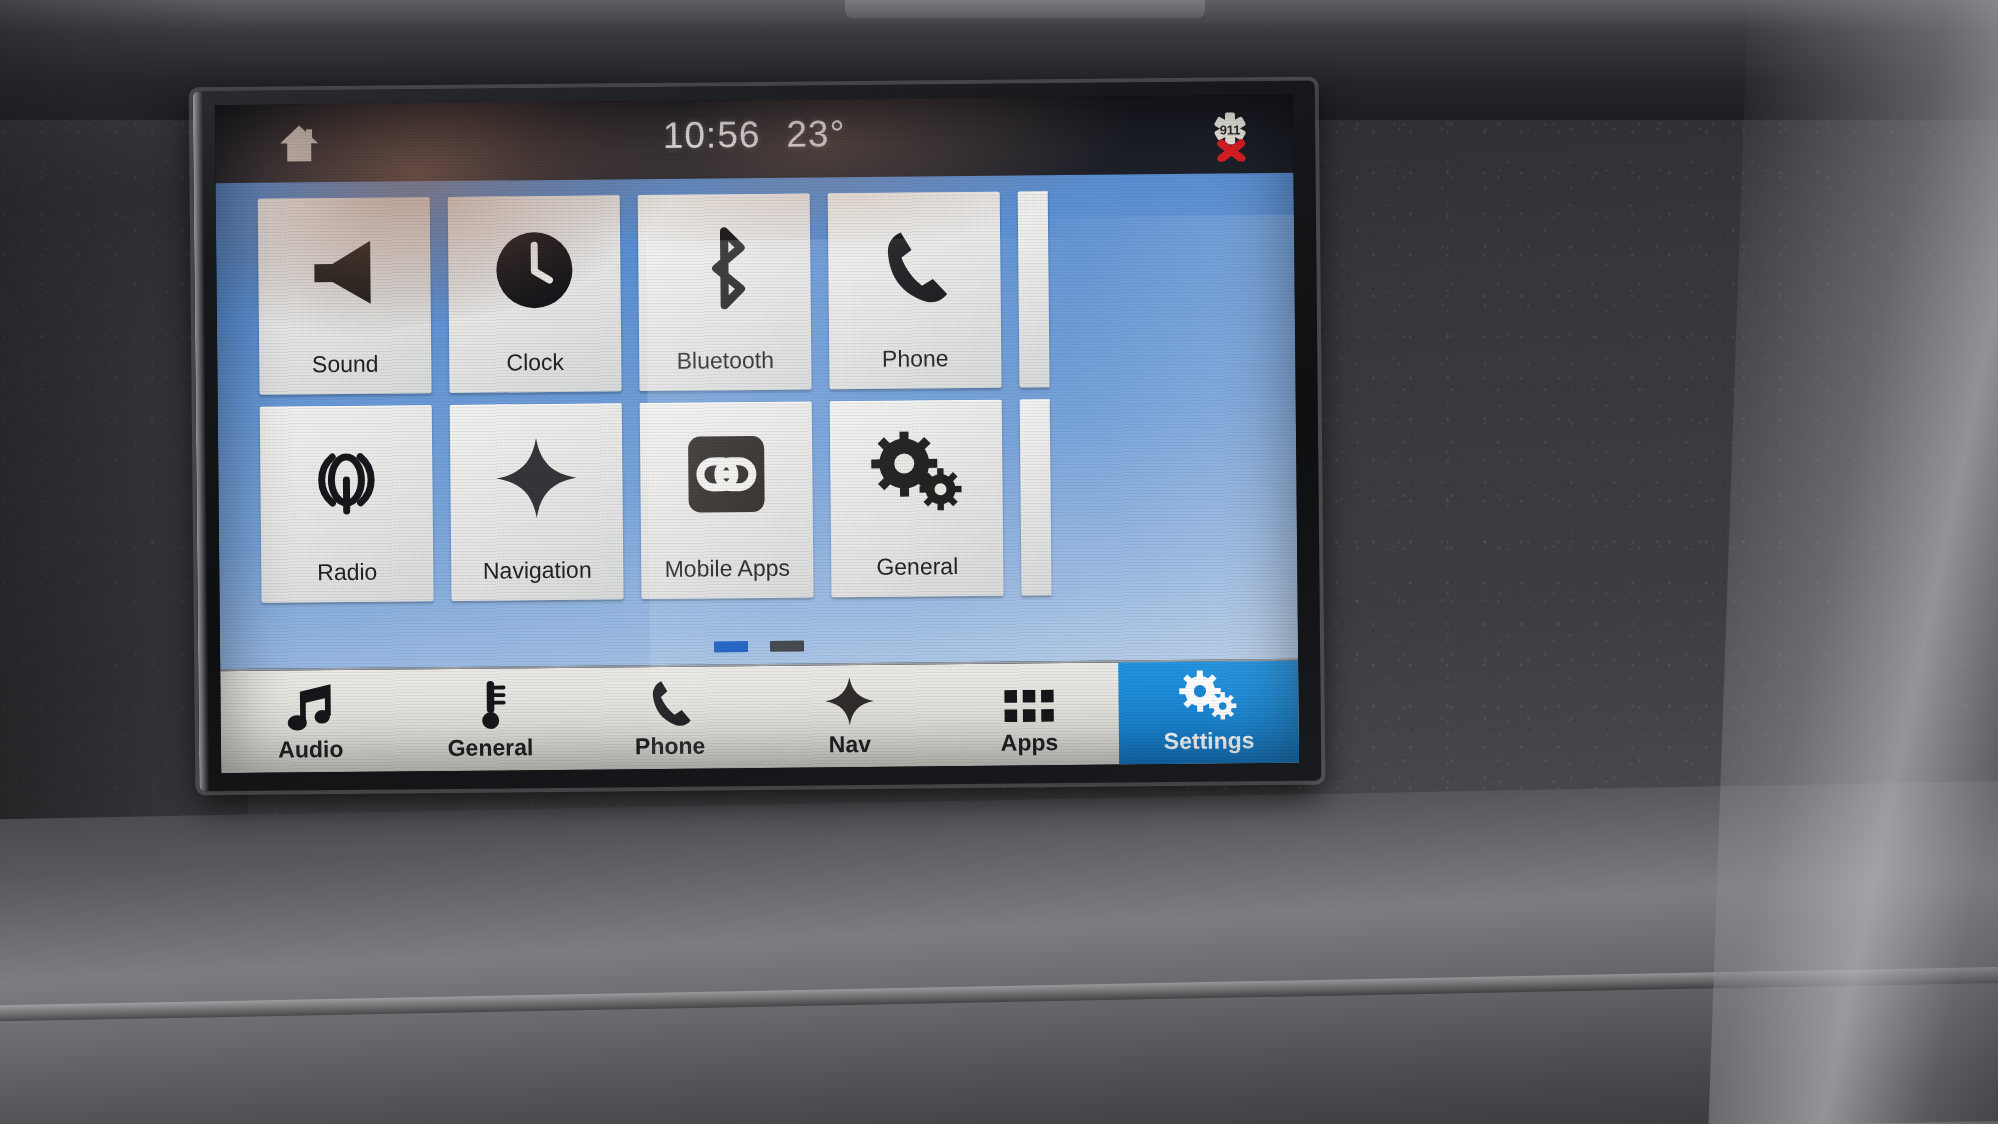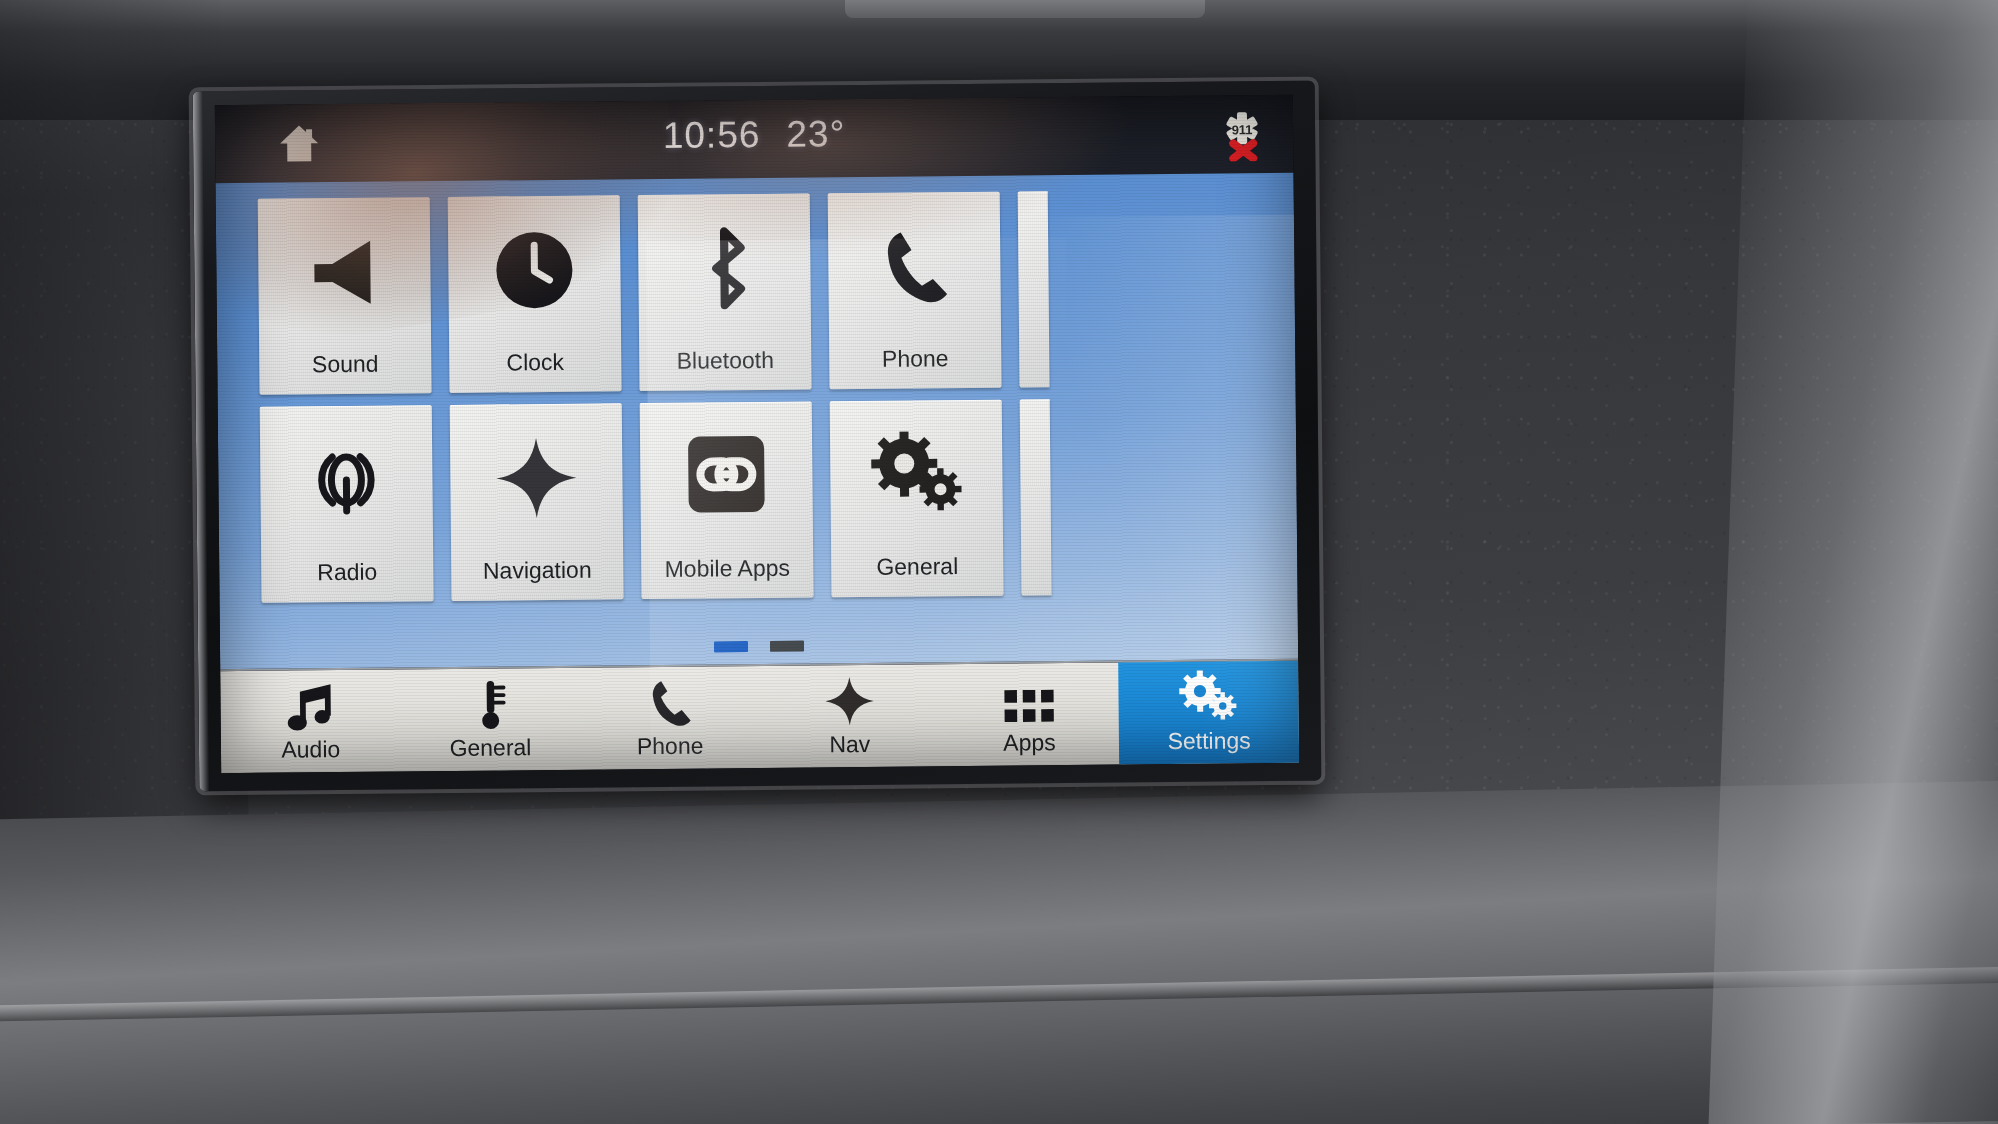--- a/index.html
+++ b/index.html
@@ -111,21 +111,21 @@
   .status-clock {
     position: absolute; left: 0; right: 0; top: 14px;
     text-align: center;
     color: #f2f3f5;
     font-size: 37px;
     letter-spacing: 1px;
     text-shadow: 0 0 6px rgba(180,200,255,.35);
   }
   .status-clock .temp { margin-left: 26px; }
   .assist-icon {
-    position: absolute; right: 28px; top: 14px;
+    position: absolute; right: 40px; top: 14px;
     width: 46px; height: 52px;
   }
 
   
   .panel {
     position: relative;
     flex: 1;
     background: linear-gradient(172deg, #4e86cc 0%, #5b8fd2 22%, #79a4da 58%, #9cbbe2 82%, #b9cfe9 100%);
     padding: 14px 0 0 0;
     overflow: hidden;
@@ -191,21 +191,21 @@
     display: flex; flex-direction: column;
     align-items: center; justify-content: center;
     gap: 4px;
     color: #202225;
   }
   .navitem.active {
     background: linear-gradient(180deg, #2293de 0%, #1a87d4 55%, #1578c4 100%);
     color: #ffffff;
   }
   .navitem .nav-ico { height: 52px; display: flex; align-items: flex-end; }
-  .navitem .nav-label { font-size: 23px; }
+  .navitem .nav-label { font-size: 23px; font-weight: bold; }
 
   
   .reflect-a {
     position: absolute; left: -60px; top: -80px; width: 520px; height: 300px;
     background: radial-gradient(ellipse at center, rgba(150,105,85,.62), rgba(120,85,70,.18) 55%, transparent 75%);
     transform: rotate(-9deg);
     pointer-events: none;
   }
   .reflect-b {
     position: absolute; left: 300px; top: -70px; width: 620px; height: 230px;

